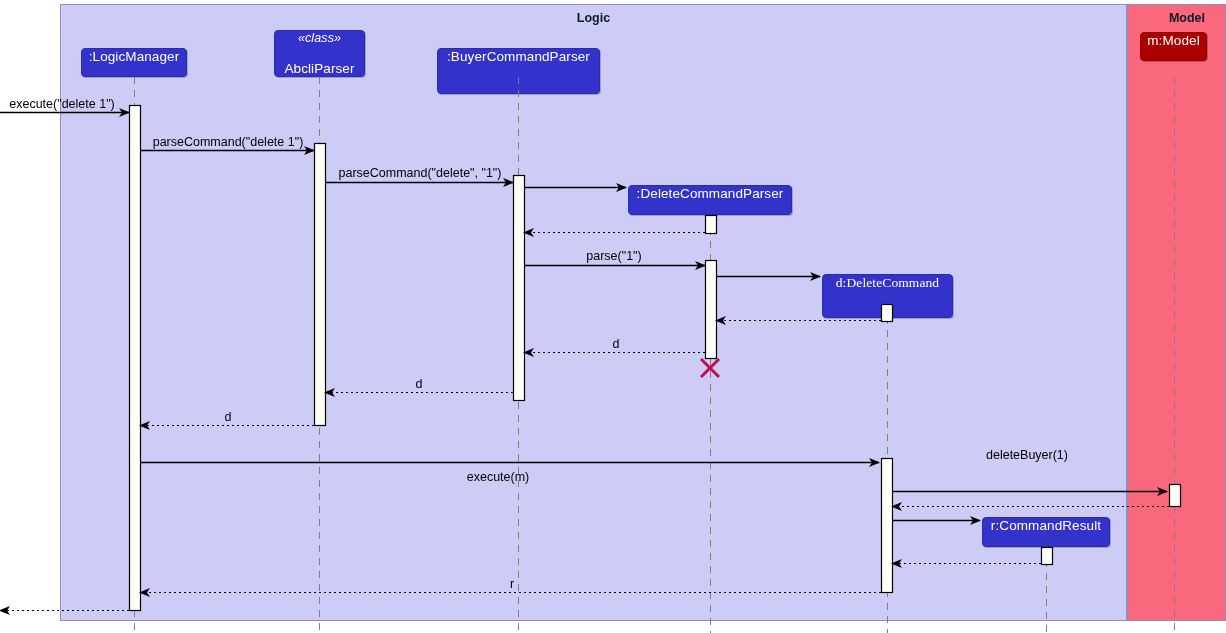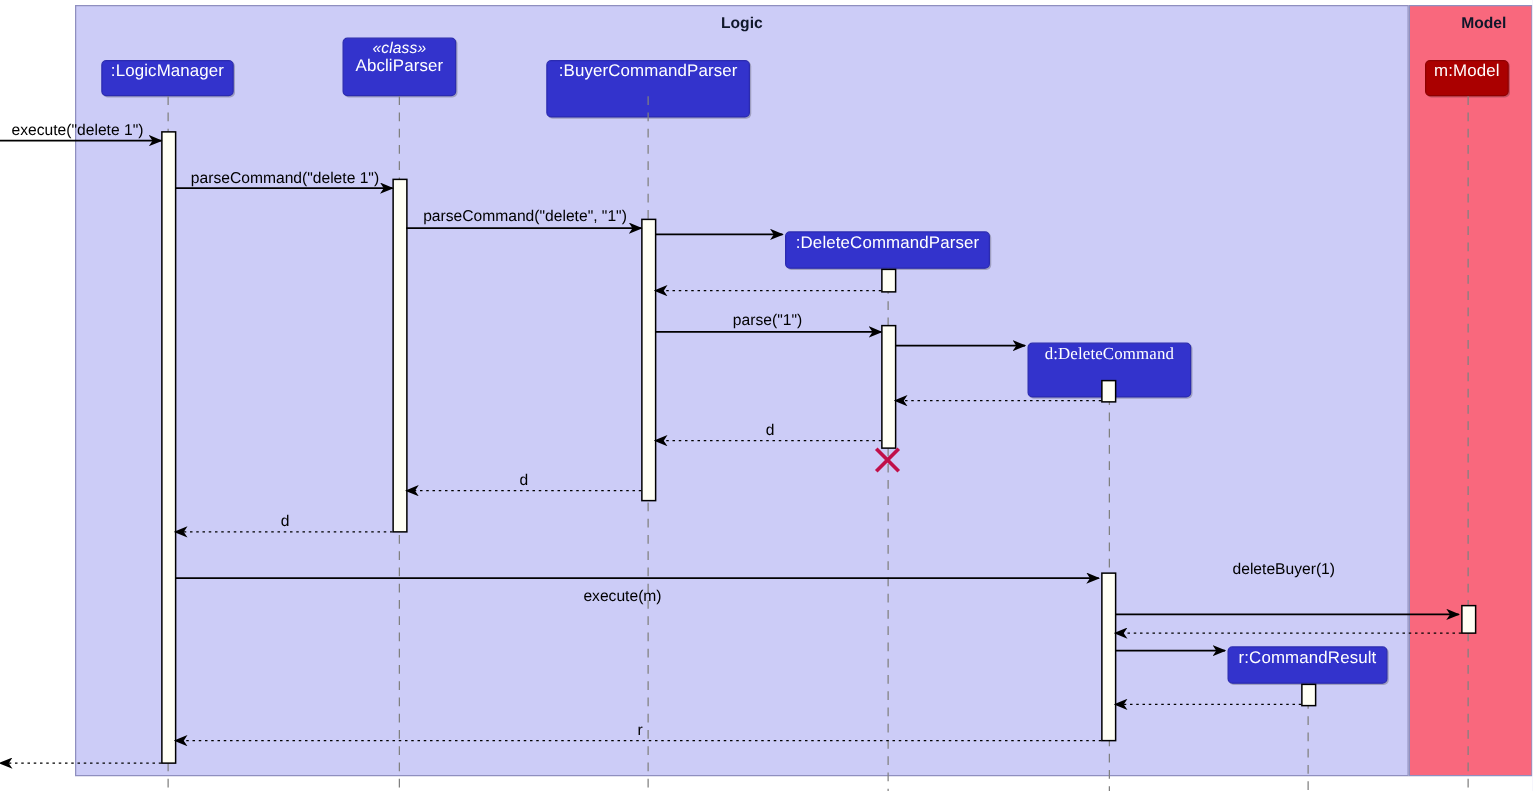--- a/index.html
+++ b/index.html
@@ -24,21 +24,21 @@
     height: 633px;
   }
   
   .pbox {
     position: absolute;
     box-sizing: border-box;
     border-radius: 4px;
     display: flex;
     flex-direction: column;
     align-items: center;
-    justify-content: flex-start;
+    justify-content: space-between;
     color: #ffffff;
     text-align: center;
     line-height: 1.12;
     letter-spacing: 0.1px;
     box-shadow: 1px 1px 0 rgba(0,0,0,0.22);
   }
   .pbox.logicpart {
     background: #3333cc;
     border: 1px solid #2b2bb0;
     font-size: 13.5px;
@@ -93,21 +93,21 @@
       </div>
       <div class="pbox logicpart" style="left: 628px; top: 185px; width: 164px; height: 30px;">
         <span>:DeleteCommandParser</span>
       </div>
       <div class="pbox logicpart" style="left: 822px; top: 274px; width: 131px; height: 44px; font-family: Liberation Serif, serif;">
         <span>d:DeleteCommand</span>
       </div>
       <div class="pbox logicpart" style="left: 982px; top: 517px; width: 128px; height: 30px;">
         <span>r:CommandResult</span>
       </div>
-      <div class="pbox modelpart" style="left: 1140px; top: 48px; width: 67px; height: 29px;">
+      <div class="pbox modelpart" style="left: 1140px; top: 32px; width: 67px; height: 29px;">
         <span>m:Model</span>
       </div>
     </div>
 
   <svg class="layer" id="wires-layer">
     <defs>
       <marker id="arrowFilled" markerWidth="11" markerHeight="9" refX="10" refY="4.5" orient="auto" markerUnits="userSpaceOnUse">
         <path d="M0,0 L11,4.5 L0,9 L3,4.5 Z" fill="#000000"></path>
       </marker>
       <marker id="arrowFilledRev" markerWidth="11" markerHeight="9" refX="10" refY="4.5" orient="auto" markerUnits="userSpaceOnUse">

